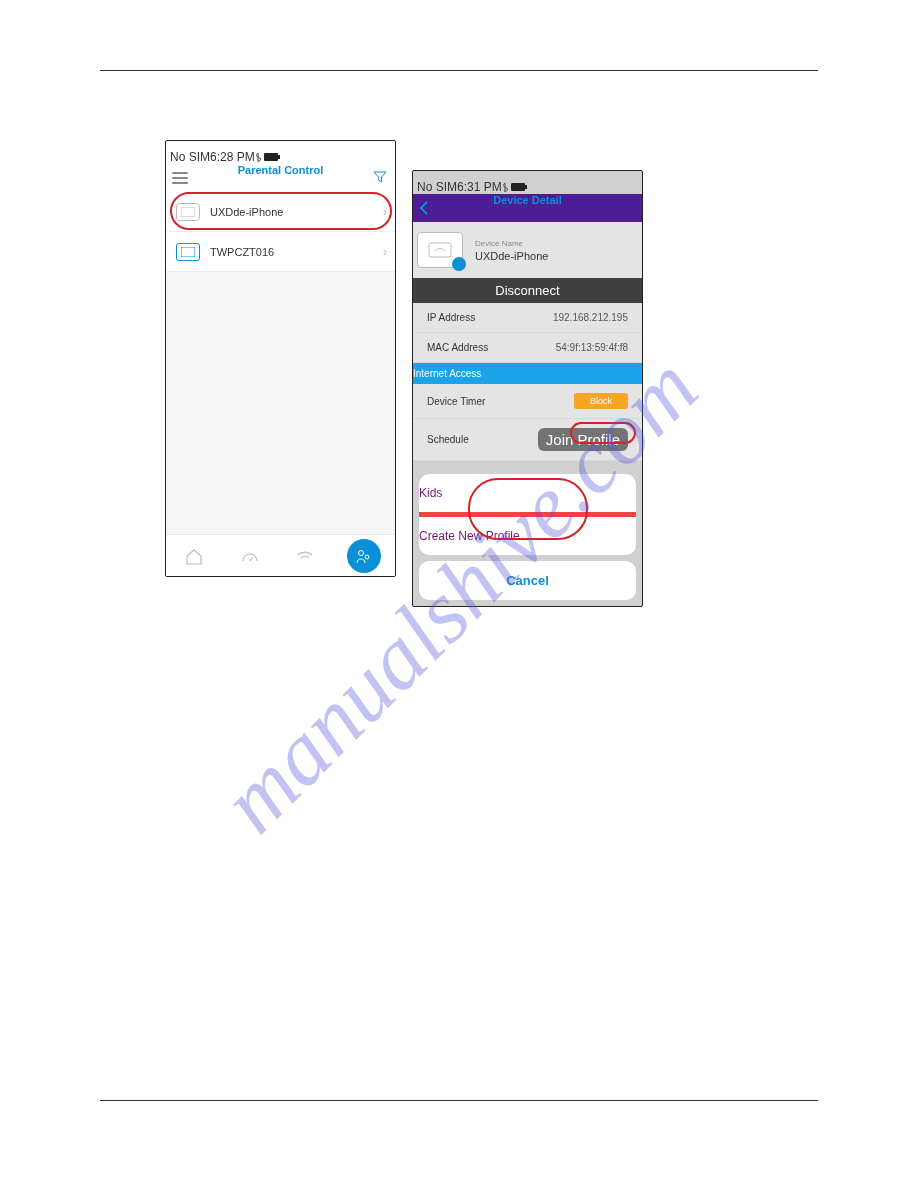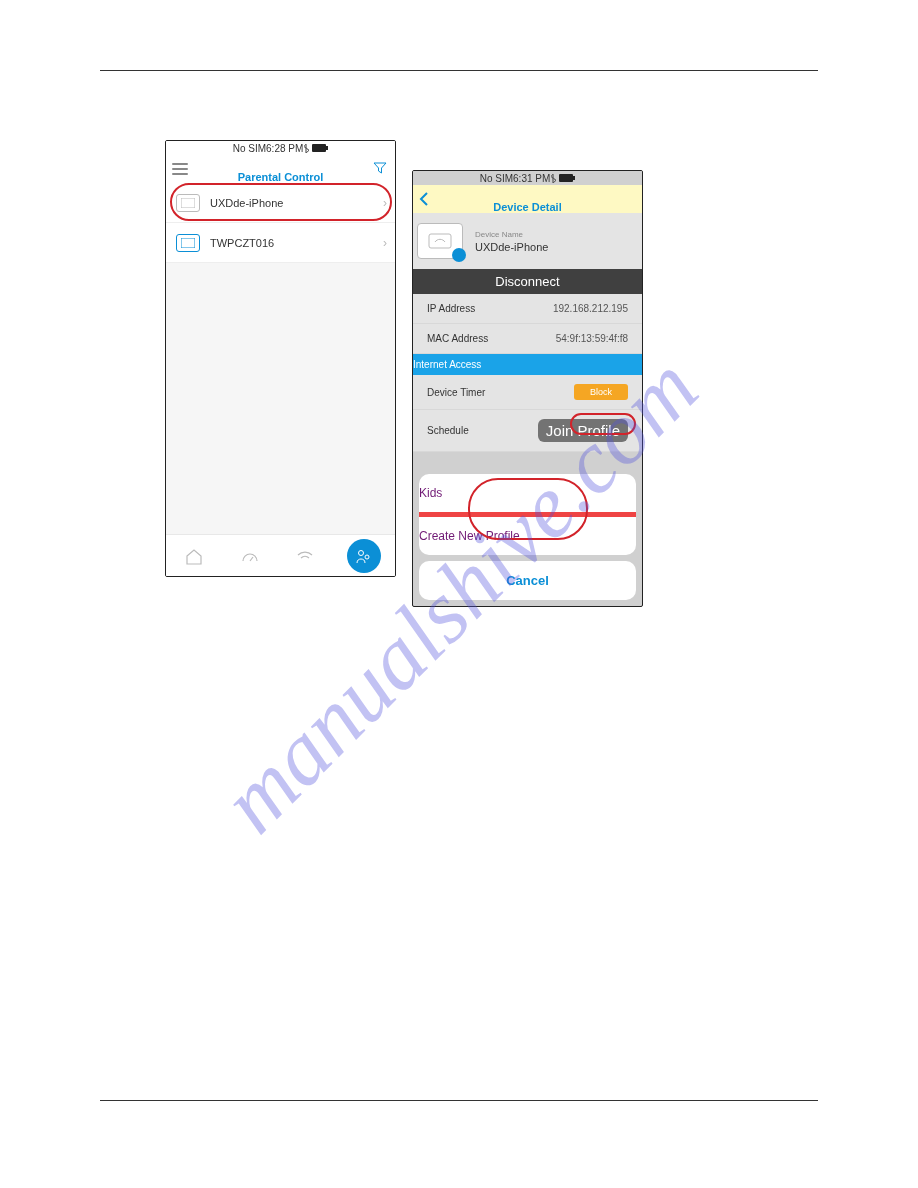--- a/index.html
+++ b/index.html
@@ -50,34 +50,35 @@
     background: #fff;
     overflow: hidden;
     font-size: 11px;
     color: #333;
   }
   .phone-left { left: 0; top: 0; }
   .phone-right { left: 247px; top: 30px; background: #d0d0d0; }
 
   .status-bar {
     display: flex;
-    justify-content: center;
+    justify-content: flex-start;
     align-items: center;
     height: 14px;
     padding: 0 4px;
-    font-size: 10px;
+    font-size: 12px;
     background: #fff;
+    margin-top: 9px;
   }
   .phone-right .status-bar { background: #d0d0d0; }
   .status-bar .sb-right { display:flex; gap:3px; align-items:center; }
   .bt-icon svg, .batt-icon svg { display:block; }
 
   .nav-bar {
     display: flex;
-    align-items: flex-end;
+    align-items: flex-start;
     justify-content: center;
     height: 28px;
     position: relative;
     font-size: 11px;
     font-weight: 600;
     color: #0b8fd6;
     background: #fff;
   }
   .nav-left {
     position: absolute; left: 6px; top: 50%; transform: translateY(-50%);
@@ -120,21 +121,21 @@
     border-top:1px solid #e8e8e8;
     display:flex; justify-content:space-around; align-items:center;
   }
   .tab-ic { width:28px; height:28px; display:flex; align-items:center; justify-content:center; color:#bbb; }
   .tab-ic.active {
     background:#0b8fd6; border-radius:50%; color:#fff;
     width:34px; height:34px;
   }
 
   
-  .phone-right .nav-bar { background:#fef9c3; }
+  .phone-right .nav-bar { background:#4c1d95; }
   .device-head {
     display:flex; align-items:center; padding:10px 4px;
     background:#e4e4e4;
   }
   .dev-thumb {
     width:46px; height:36px; border:1px solid #bbb; border-radius:4px;
     background:#fff; position:relative; margin-right:12px;
     display:flex; align-items:center; justify-content:center;
   }
   .dev-thumb .badge {

